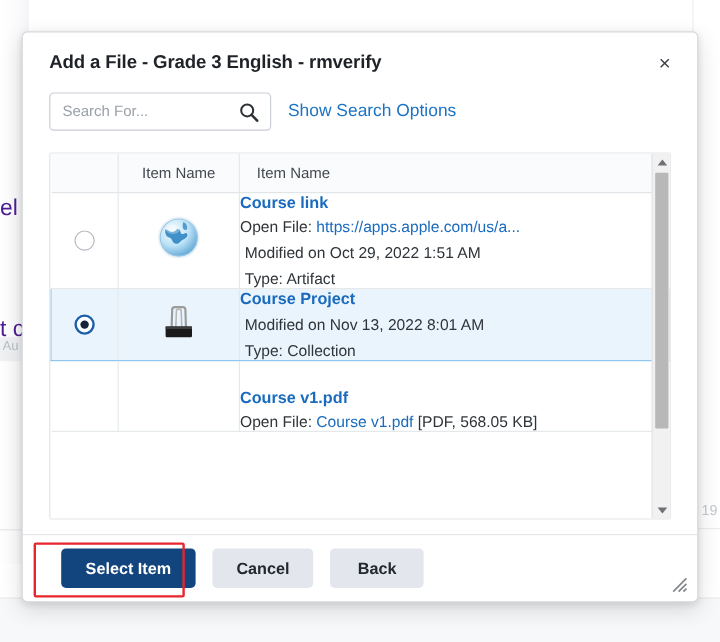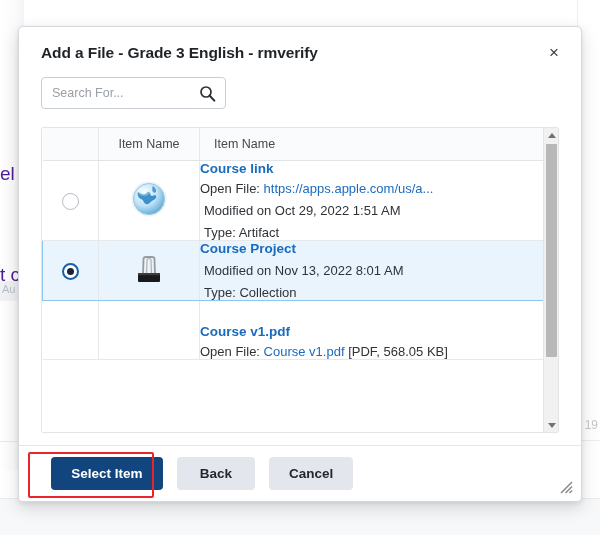--- a/index.html
+++ b/index.html
@@ -383,20 +383,21 @@
   <div class="search-row">
     <div class="search-box">
       <input class="search-input" type="text" placeholder="Search For..." style="">
       <span class="search-icon">
         <svg width="17" height="17" viewBox="0 0 17 17" aria-hidden="true">
           <circle cx="7" cy="7" r="5" fill="none" stroke="#2c3136" stroke-width="1.7"></circle>
           <line x1="10.7" y1="10.7" x2="15.3" y2="15.6" stroke="#2c3136" stroke-width="2.1" stroke-linecap="round"></line>
         </svg>
       </span>
     </div>
+    <a class="search-options-link" href="#">Show Search Options</a>
   </div>
 
   <div class="table-wrap">
     <table class="items">
       <colgroup>
         <col class="c-radio">
           <col class="c-img">
           <col>
       </colgroup>
       <thead>
@@ -481,22 +482,22 @@
         </div>
       <div class="sb-thumb"></div>
       <div class="sb-arrow down">
           <i></i>
         </div>
     </div>
   </div>
 
   <div class="modal-footer">
     <button class="btn btn-primary">Select Item</button>
+    <button class="btn btn-secondary">Cancel</button>
     <button class="btn btn-secondary">Back</button>
-    <button class="btn btn-secondary">Cancel</button>
 
     <span class="resize-grip">
       <svg width="16" height="16" viewBox="0 0 16 16" aria-hidden="true">
         <line x1="15" y1="4" x2="4" y2="15" stroke="#5a5f64" stroke-width="1.4"></line>
         <line x1="15" y1="8.5" x2="8.5" y2="15" stroke="#5a5f64" stroke-width="1.4"></line>
         <line x1="15" y1="12.5" x2="12.5" y2="15" stroke="#5a5f64" stroke-width="1.4"></line>
       </svg>
     </span>
   </div>
 </div>

